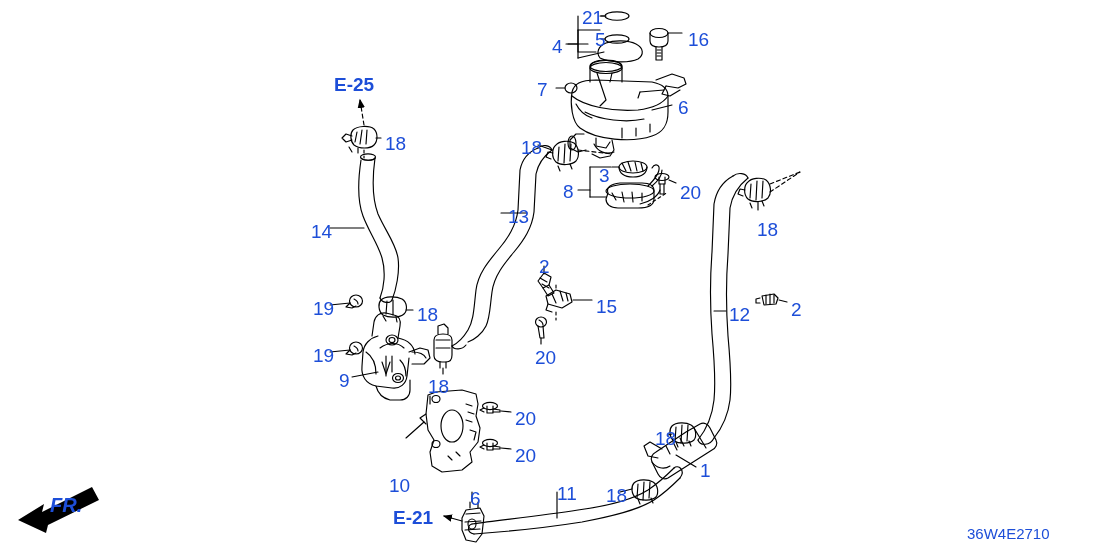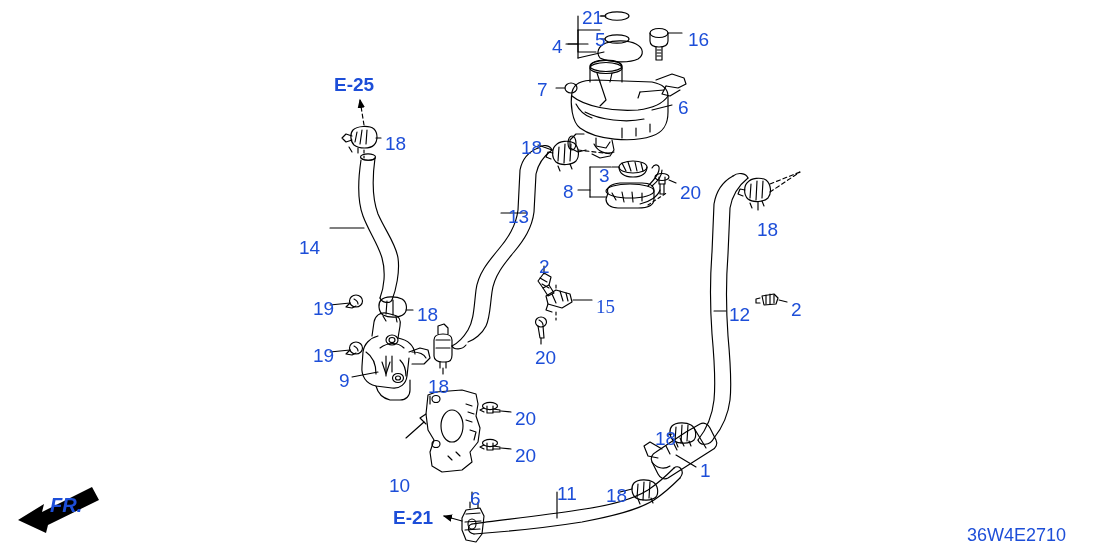--- a/index.html
+++ b/index.html
@@ -14,21 +14,21 @@
   .lbl{
     position:absolute;
     font-family:"Liberation Sans",sans-serif;
     font-size:19px;
     color:#1d4ed8;
     white-space:nowrap;
     line-height:1;
     -webkit-font-smoothing:none;
   }
   .lbl.ref{font-weight:bold;font-size:19px;letter-spacing:0px;}
-  .lbl.code{font-size:18px;font-weight:normal;}
+  .lbl.code{font-size:15px;font-weight:normal;}
   .lbl.fr{font-weight:bold;font-size:20px;font-style:italic;}
 </style>
 </head>
 <body>
 
 <div id="sheet">
 
   <svg id="art" viewBox="0 0 1108 554" xmlns="http://www.w3.org/2000/svg">
     <defs>
       <marker id="arrowhead" markerWidth="9" markerHeight="9" refX="7" refY="3.2" orient="auto" markerUnits="strokeWidth">
@@ -429,25 +429,25 @@
       <div class="lbl" style="left: 552px; top: 37px;">4</div>
       <div class="lbl" style="left: 688px; top: 30px;">16</div>
       <div class="lbl" style="left: 537px; top: 80px;">7</div>
       <div class="lbl" style="left: 678px; top: 98px;">6</div>
       <div class="lbl" style="left: 521px; top: 138px;">18</div>
       <div class="lbl" style="left: 599px; top: 166px;">3</div>
       <div class="lbl" style="left: 563px; top: 182px;">8</div>
       <div class="lbl" style="left: 680px; top: 183px;">20</div>
       <div class="lbl" style="left: 757px; top: 220px;">18</div>
       <div class="lbl" style="left: 385px; top: 134px;">18</div>
-      <div class="lbl" style="left: 299px; top: 222px; margin-top: 16px;">14</div>
+      <div class="lbl" style="left: 311px; top: 222px;">14</div>
       <div class="lbl" style="left: 508px; top: 207px;">13</div>
       <div class="lbl" style="left: 697px; top: 305px; margin-left: 32px;">12</div>
       <div class="lbl" style="left: 539px; top: 257px;">2</div>
-      <div class="lbl" style="left: 596px; top: 297px; font-family: Liberation Serif, serif;">15</div>
+      <div class="lbl" style="left: 596px; top: 297px;">15</div>
       <div class="lbl" style="left: 535px; top: 348px;">20</div>
       <div class="lbl" style="left: 791px; top: 300px;">2</div>
       <div class="lbl" style="left: 313px; top: 299px;">19</div>
       <div class="lbl" style="left: 417px; top: 305px;">18</div>
       <div class="lbl" style="left: 313px; top: 346px;">19</div>
       <div class="lbl" style="left: 339px; top: 371px;">9</div>
       <div class="lbl" style="left: 428px; top: 377px;">18</div>
       <div class="lbl" style="left: 515px; top: 409px;">20</div>
       <div class="lbl" style="left: 389px; top: 432px; margin-top: 44px;">10</div>
       <div class="lbl" style="left: 515px; top: 446px;">20</div>

